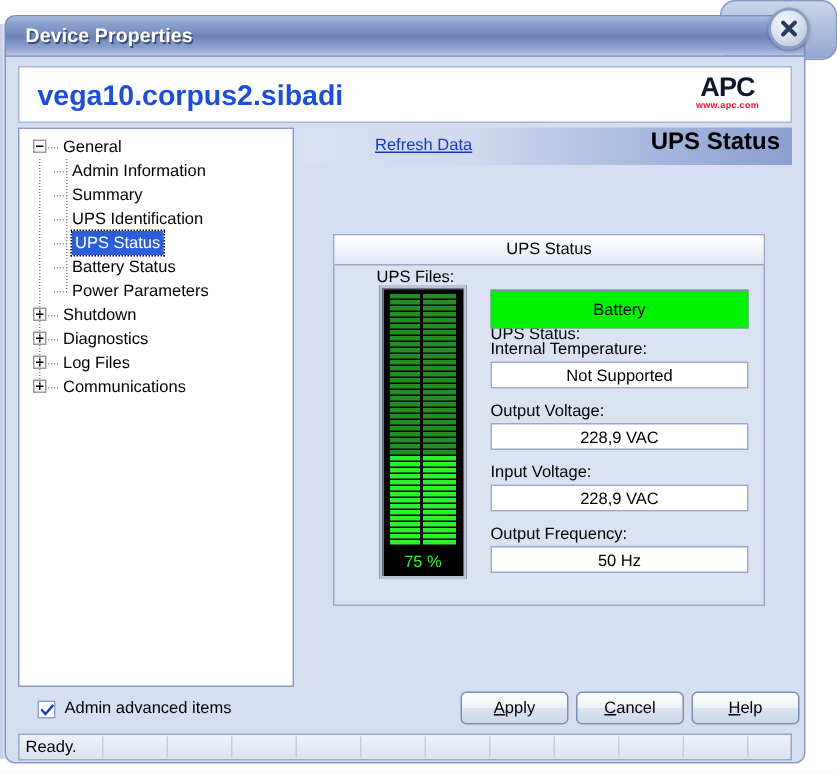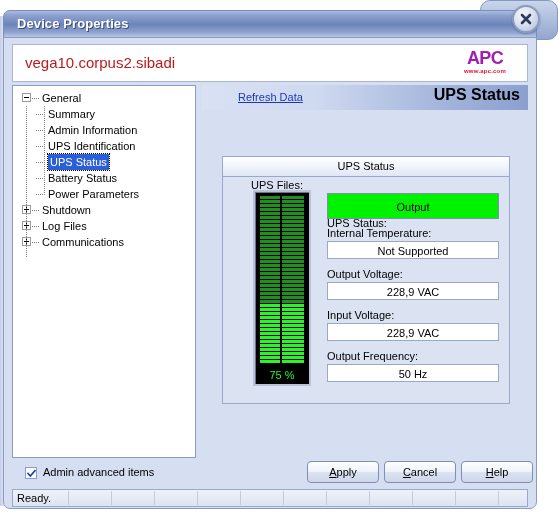--- a/index.html
+++ b/index.html
@@ -57,25 +57,25 @@
     position:absolute;left:0px;top:16px;width:4px;height:490px;
     background:linear-gradient(to right,#c3cde6,#e3e9f5);
   }
   
   .header{
     position:absolute;left:12px;top:44px;width:516px;height:38px;
     background:#ffffff;border:1px solid #a9b6d2;box-sizing:border-box;
   }
   .hostname{
     position:absolute;left:12px;top:9px;
-    font-size:15px;font-weight:normal;color:#b91c1c;white-space:nowrap;
+    font-size:19px;font-weight:bold;color:#1d4ed8;white-space:nowrap;
   }
   .apc-logo{position:absolute;right:9px;top:4px;width:66px;height:30px;text-align:center;}
   .apc-word{
-    font-size:18px;font-weight:bold;color:#a21caf;line-height:19px;letter-spacing:-0.6px;
+    font-size:18px;font-weight:bold;color:#0f172a;line-height:19px;letter-spacing:-0.6px;
     font-family:"Liberation Sans", sans-serif;
   }
   .apc-url{font-size:6px;font-weight:bold;color:#e8112d;letter-spacing:0.2px;line-height:7px;}
   
   .treepanel{
     position:absolute;left:12px;top:85px;width:184px;height:373px;
     background:#ffffff;border:1px solid #8b9cc4;box-sizing:border-box;
     overflow:hidden;
   }
   .tree{position:absolute;left:5px;top:4px;width:178px;}
@@ -104,21 +104,21 @@
   .sel{
     background:#2a5fd9;color:#ffffff;
     outline:1px dotted #000;padding:0 2px;
   }
   
   .rightband{
     position:absolute;left:202px;top:85px;width:326px;height:25px;
     background:linear-gradient(to right,#d9e1f3 0%,#cfd9ef 35%,#9fb1da 78%,#8ba0d0 100%);
   }
   .refresh-link{
-    position:absolute;left:12px;top:6px;font-size:11px;color:#1a38b8;
+    position:absolute;left:24px;top:6px;font-size:11px;color:#1a38b8;
     text-decoration:underline;cursor:pointer;padding-left:24px;
   }
   .pane-title{
     position:absolute;right:8px;top:1px;font-size:16px;font-weight:bold;color:#000;
   }
   .rightbody{
     position:absolute;left:202px;top:110px;width:326px;height:348px;
     background:#d6dff1;
   }
   
@@ -209,25 +209,25 @@
 
   <div class="treepanel">
     <div class="tree" id="tree">
         <div class="tnode">
           <span class="tbox" style="left: 4px;"></span>
           <span class="dots-h" style="left: 14px; width: 7px;"></span>
           <span class="lbl" style="left: 24px;">General</span>
         </div>
         <div class="tnode">
           <span class="dots-h" style="left: 18px; width: 9px;"></span>
+          <span class="lbl" style="left: 30px;">Admin Information</span>
+        </div>
+        <div class="tnode">
+          <span class="dots-h" style="left: 18px; width: 9px;"></span>
           <span class="lbl" style="left: 30px;">Summary</span>
-        </div>
-        <div class="tnode">
-          <span class="dots-h" style="left: 18px; width: 9px;"></span>
-          <span class="lbl" style="left: 30px;">Admin Information</span>
         </div>
         <div class="tnode">
           <span class="dots-h" style="left: 18px; width: 9px;"></span>
           <span class="lbl" style="left: 30px;">UPS Identification</span>
         </div>
         <div class="tnode">
           <span class="dots-h" style="left: 18px; width: 9px;"></span>
           <span class="lbl sel" style="left: 30px;">UPS Status</span>
         </div>
         <div class="tnode">
@@ -235,20 +235,25 @@
           <span class="lbl" style="left: 30px;">Battery Status</span>
         </div>
         <div class="tnode">
           <span class="dots-h" style="left: 18px; width: 9px;"></span>
           <span class="lbl" style="left: 30px;">Power Parameters</span>
         </div>
         <div class="tnode">
           <span class="tbox plus" style="left: 4px;"></span>
           <span class="dots-h" style="left: 14px; width: 7px;"></span>
           <span class="lbl" style="left: 24px;">Shutdown</span>
+        </div>
+        <div class="tnode">
+          <span class="tbox plus" style="left: 4px;"></span>
+          <span class="dots-h" style="left: 14px; width: 7px;"></span>
+          <span class="lbl" style="left: 24px;">Diagnostics</span>
         </div>
         <div class="tnode">
           <span class="tbox plus" style="left: 4px;"></span>
           <span class="dots-h" style="left: 14px; width: 7px;"></span>
           <span class="lbl" style="left: 24px;">Log Files</span>
         </div>
         <div class="tnode">
           <span class="tbox plus" style="left: 4px;"></span>
           <span class="dots-h" style="left: 14px; width: 7px;"></span>
           <span class="lbl" style="left: 24px;">Communications</span>
@@ -440,21 +445,21 @@
                 <span class="seg segL" style="background: rgb(43, 242, 43);"></span>
                 <span class="seg segR" style="background: rgb(43, 242, 43);"></span>
               </div>
             </div>
           <div class="gauge-val">75 %</div>
         </div>
       </div>
 
       <div id="fields">
           <div class="grouplabel" style="left: 104px; top: 22px; margin-top: 38px;">UPS Status:</div>
-          <div class="field status" style="left: 104px; top: 36px; width: 172px; height: 26px; line-height: 26px;">Output</div>
+          <div class="field status" style="left: 104px; top: 36px; width: 172px; height: 26px; line-height: 26px;">Battery</div>
           <div class="grouplabel" style="left: 104px; top: 70px;">Internal Temperature:</div>
           <div class="field" style="left: 104px; top: 84px; width: 172px;">Not Supported</div>
           <div class="grouplabel" style="left: 104px; top: 111px;">Output Voltage:</div>
           <div class="field" style="left: 104px; top: 125px; width: 172px;">228,9 VAC</div>
           <div class="grouplabel" style="left: 104px; top: 152px;">Input Voltage:</div>
           <div class="field" style="left: 104px; top: 166px; width: 172px;">228,9 VAC</div>
           <div class="grouplabel" style="left: 104px; top: 193px;">Output Frequency:</div>
           <div class="field" style="left: 104px; top: 207px; width: 172px;">50 Hz</div>
         </div>
     </div>

